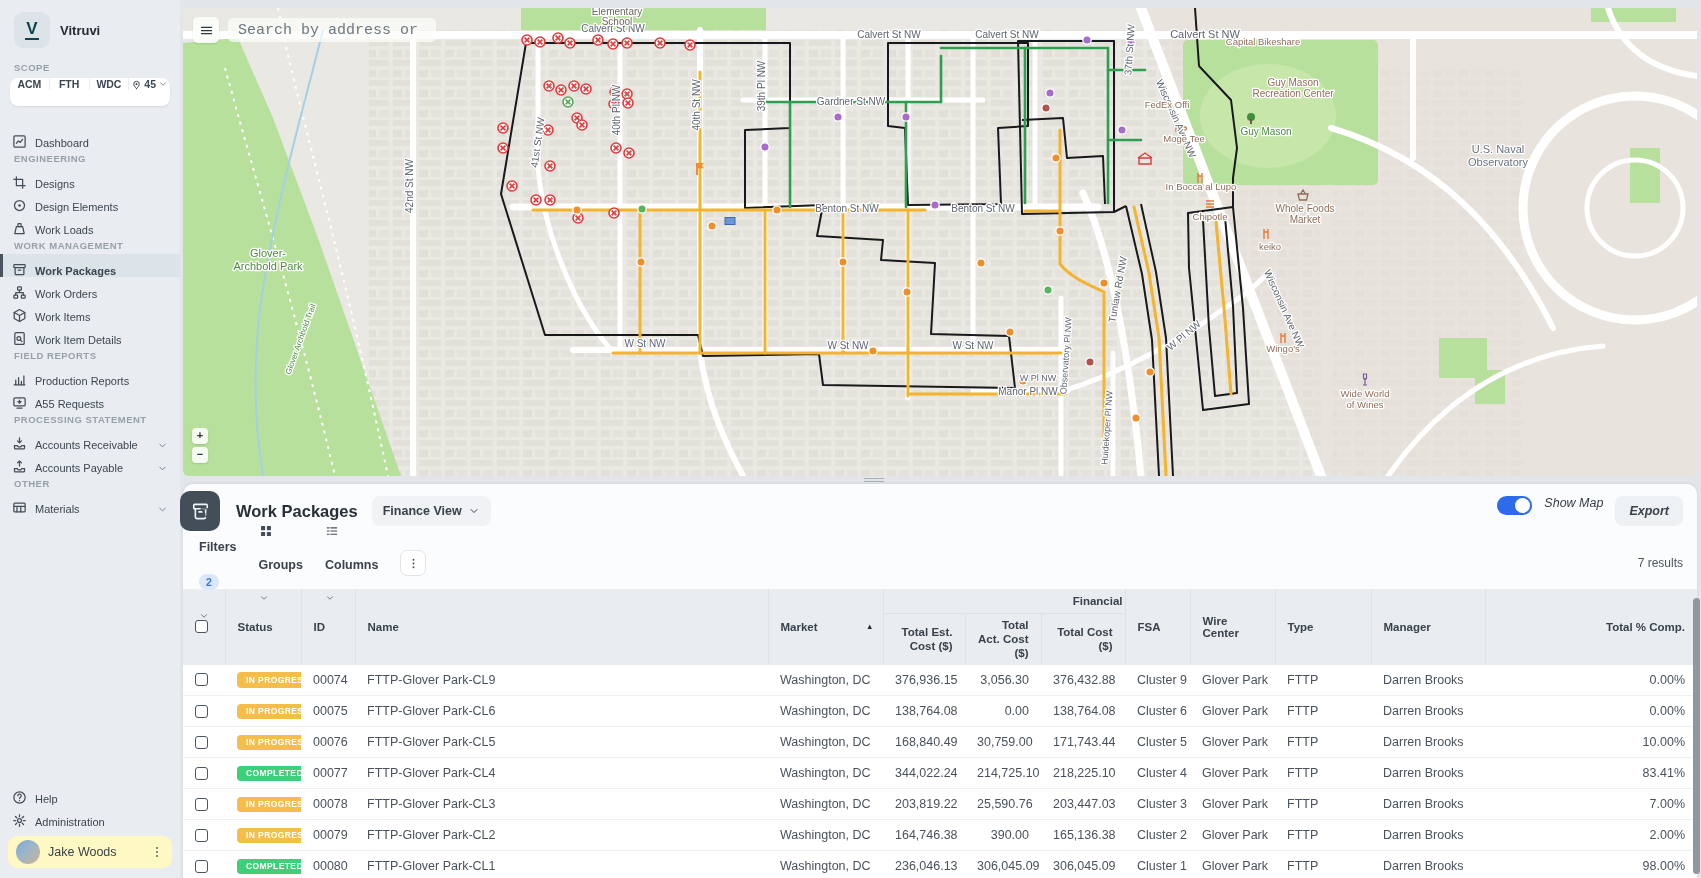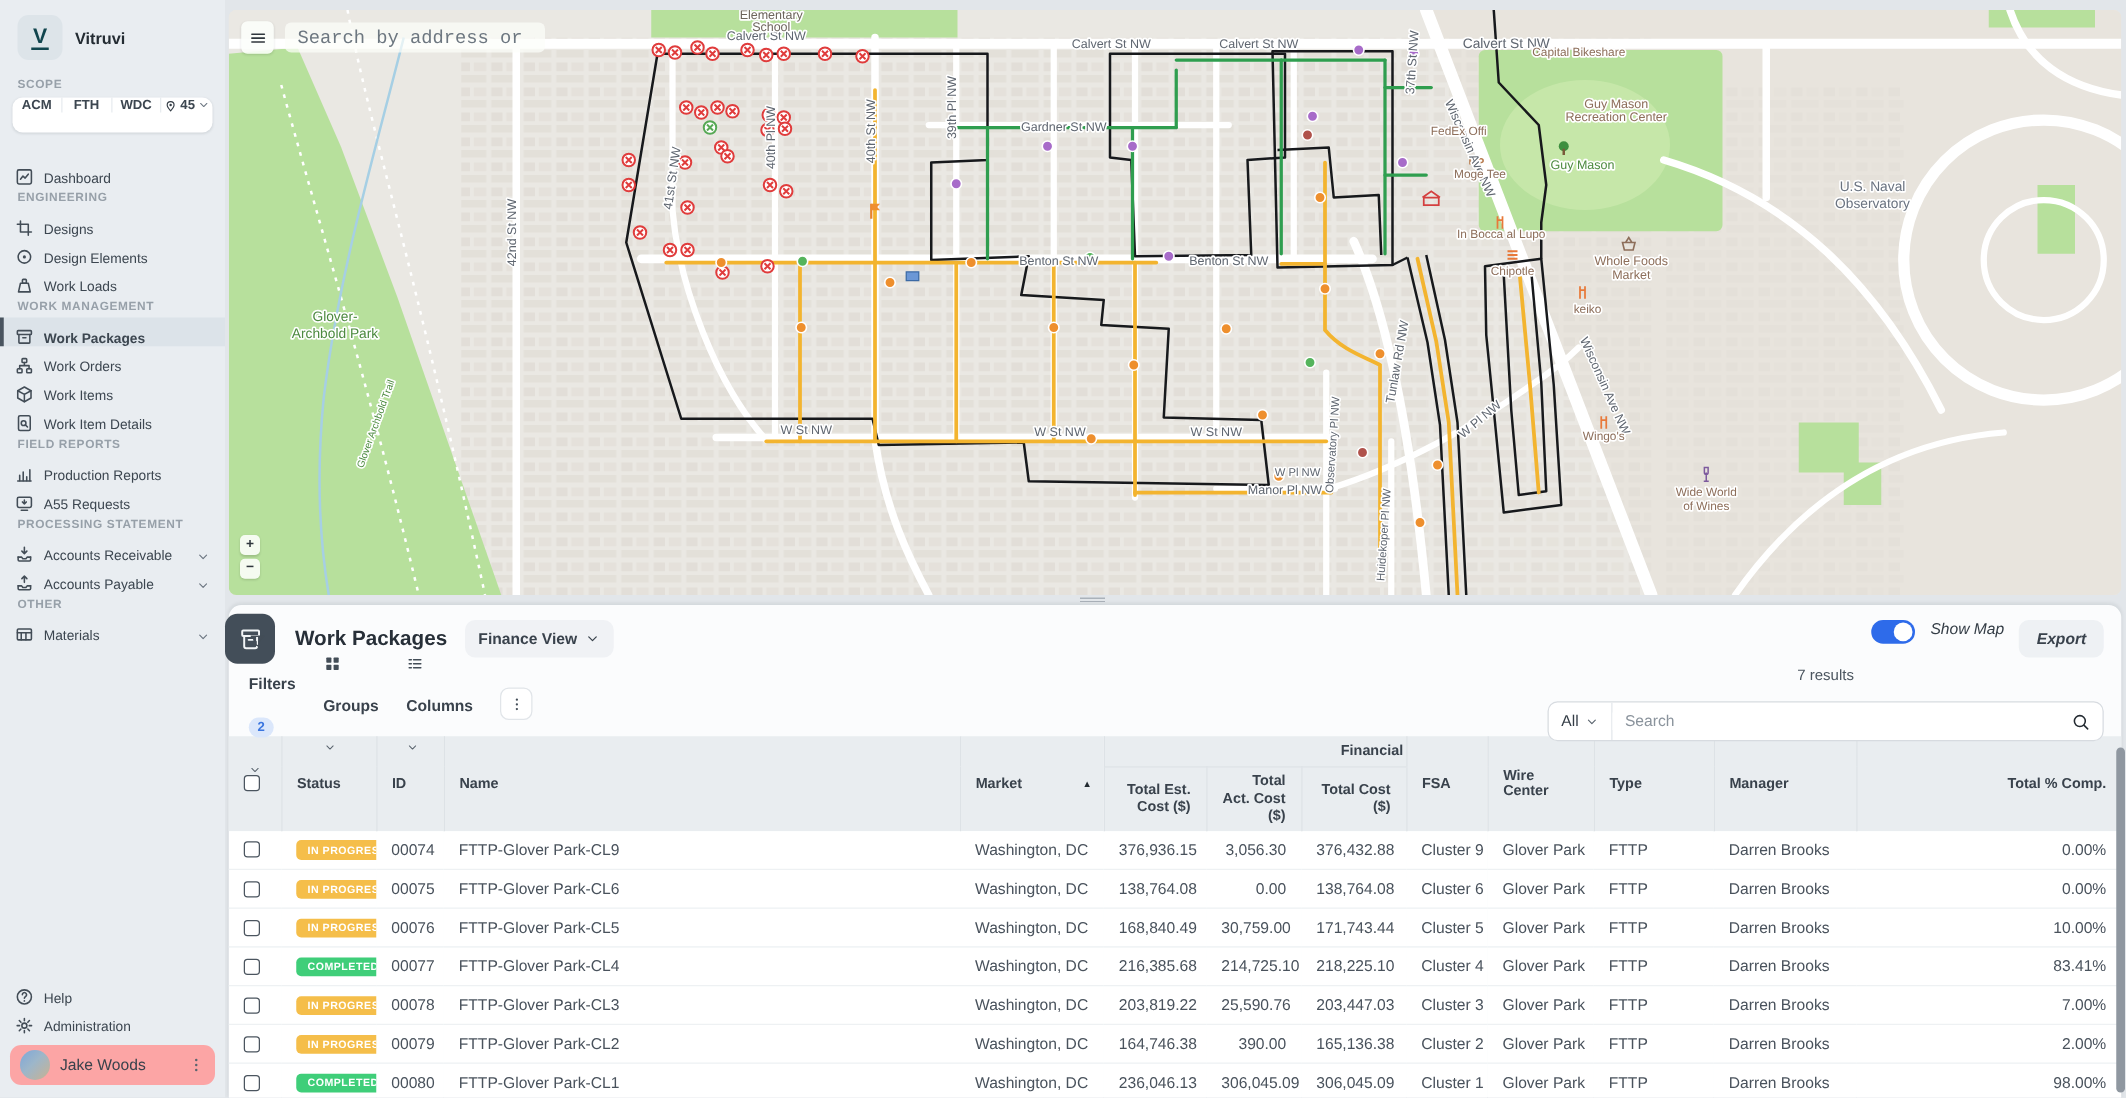--- a/index.html
+++ b/index.html
@@ -18,21 +18,21 @@
   .seg:last-child{border-right:none;display:flex;align-items:center;justify-content:center;gap:2px;}
   .seg .i{width:11px;height:11px;color:#343d46;}
   .seg .chev{width:10px;height:10px;color:#6b7580;}
   nav .item{display:flex;align-items:flex-end;gap:8px;height:23px;padding:0 12px;font-size:11px;color:#3c4650;cursor:default;}
   nav .item .i{width:15px;height:15px;flex:0 0 15px;color:#434d57;}
   nav .item .lbl{flex:1;white-space:nowrap;overflow:hidden;}
   nav .item .chev{width:11px;height:11px;color:#6b7580;}
   nav .item.active{background:#dce3e9;border-left:3px solid #49545f;padding-left:9px;font-weight:600;}
   nav .gap{height:10px;}
   .side-foot{position:absolute;left:0;right:0;bottom:0;padding-bottom:10px;}
-  .user-card{margin:8px 8px 0;background:#fca5a5;border-radius:9px;height:32px;display:flex;align-items:center;gap:8px;padding:16px 8px;}
+  .user-card{margin:8px 8px 0;background:#fef9c3;border-radius:9px;height:32px;display:flex;align-items:center;gap:8px;padding:16px 8px;}
   .avatar{width:24px;height:24px;border-radius:50%;background:linear-gradient(135deg,#7da7d9 0%,#9db6c9 45%,#c9b291 100%);}
   .user-name{flex:1;font-size:12.5px;color:#39424c;}
   .user-card .i{width:14px;height:14px;color:#5a646e;}
 
   
   .content{position:absolute;left:183px;top:8px;width:1514px;bottom:0;}
   .map{position:absolute;left:0;top:0;width:1514px;height:468px;border-radius:6px;overflow:hidden;background:#eae8e3;}
   .map svg{display:block;}
   .map-ctl{position:absolute;left:10px;top:9px;display:flex;gap:9px;align-items:center;}
   .hamburger{width:26px;height:26px;border-radius:5px;background:rgba(252,254,250,.88);box-shadow:0 1px 2px rgba(0,0,0,.12);display:flex;align-items:center;justify-content:center;}
@@ -794,35 +794,20 @@
         <span class="i">
             <svg viewBox="0 0 24 24" fill="none" stroke="currentColor" stroke-width="2" stroke-linecap="round" stroke-linejoin="round">
               <circle cx="12" cy="5" r="1.7" fill="currentColor" stroke="none"></circle>
               <circle cx="12" cy="12" r="1.7" fill="currentColor" stroke="none"></circle>
               <circle cx="12" cy="19" r="1.7" fill="currentColor" stroke="none"></circle>
             </svg>
           </span>
       </div>
       <div class="toolbar-r">
         <span class="results-txt">7 results</span>
-        <div class="search-wrap">
-          <div class="all-seg">
-            <span>All</span>
-            <span class="chev"><svg viewBox="0 0 24 24" fill="none" stroke="currentColor" stroke-width="2" stroke-linecap="round" stroke-linejoin="round">
-                  <path d="M6 9l6 6 6-6"></path>
-                </svg></span>
-          </div>
-          <input placeholder="Search" style="">
-          <span class="i">
-              <svg viewBox="0 0 24 24" fill="none" stroke="currentColor" stroke-width="2" stroke-linecap="round" stroke-linejoin="round">
-                <circle cx="11" cy="11" r="7"></circle>
-                <path d="M16.5 16.5L21 21"></path>
-              </svg>
-            </span>
-        </div>
       </div>
     </div>
 
     <table>
       <colgroup>
         <col style="width:42px">
           <col style="width:76px">
           <col style="width:54px">
           <col style="width:413px">
         <col style="width:115px">
@@ -913,21 +898,21 @@
             <td class="ar">10.00%</td>
           </tr>
           <tr>
             <td>
               <div class="cb"></div>
             </td>
             <td><span class="badge" style="background:#3FCE79">COMPLETED</span></td>
             <td>00077</td>
             <td>FTTP-Glover Park-CL4</td>
             <td>Washington, DC</td>
-            <td class="ar">216,385.68</td>
+            <td class="ar">344,022.24</td>
             <td class="ar">214,725.10</td>
             <td class="ar">218,225.10</td>
             <td>Cluster 4</td>
             <td>Glover Park</td>
             <td>FTTP</td>
             <td>Darren Brooks</td>
             <td class="ar">83.41%</td>
           </tr>
           <tr>
             <td>

